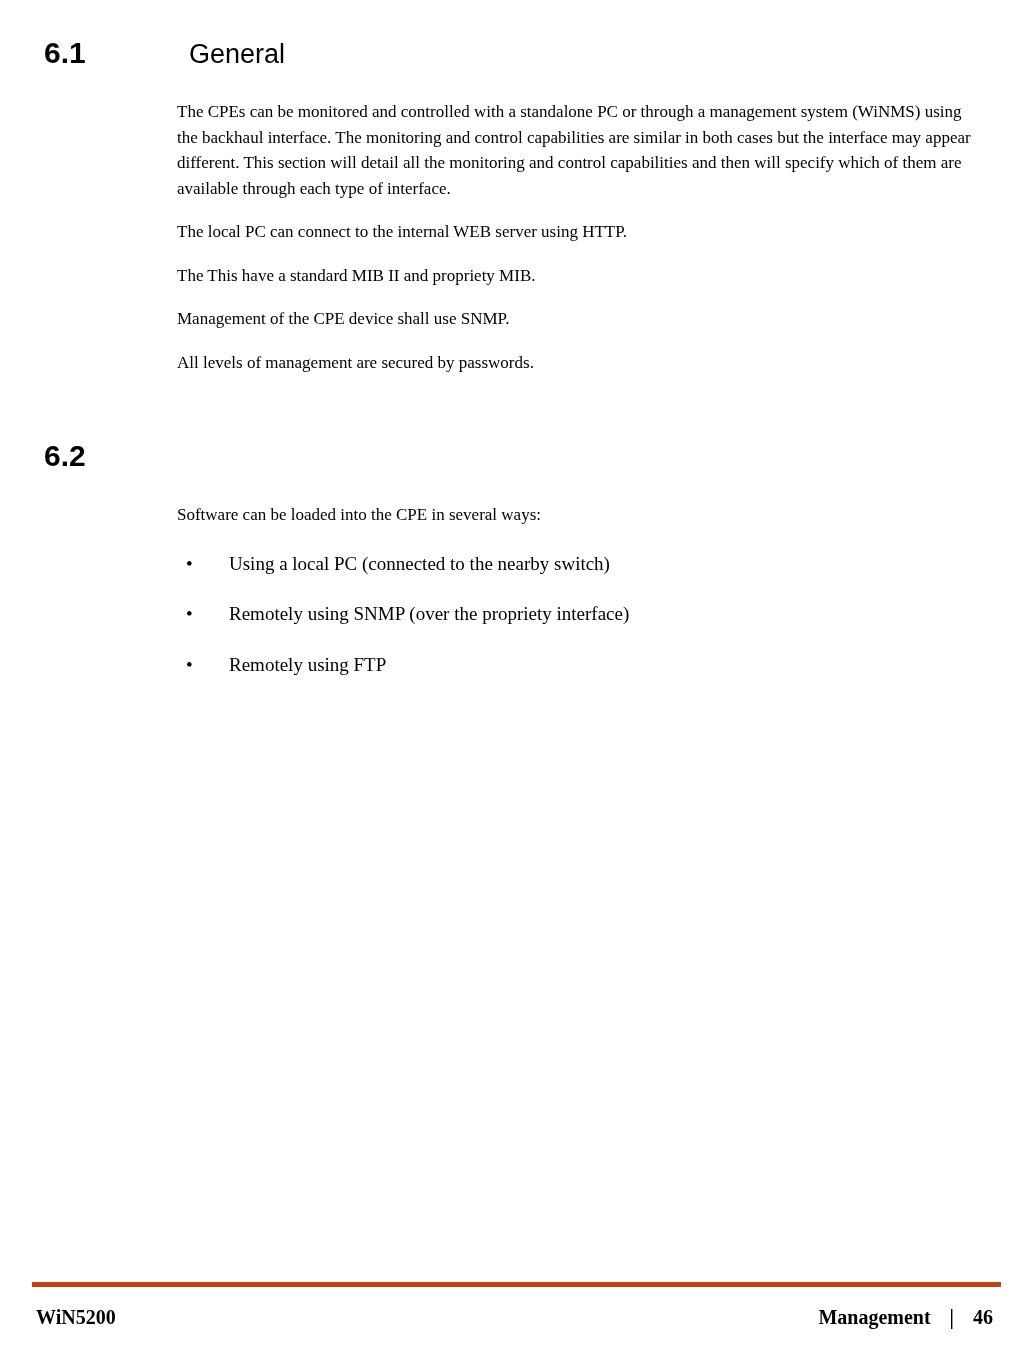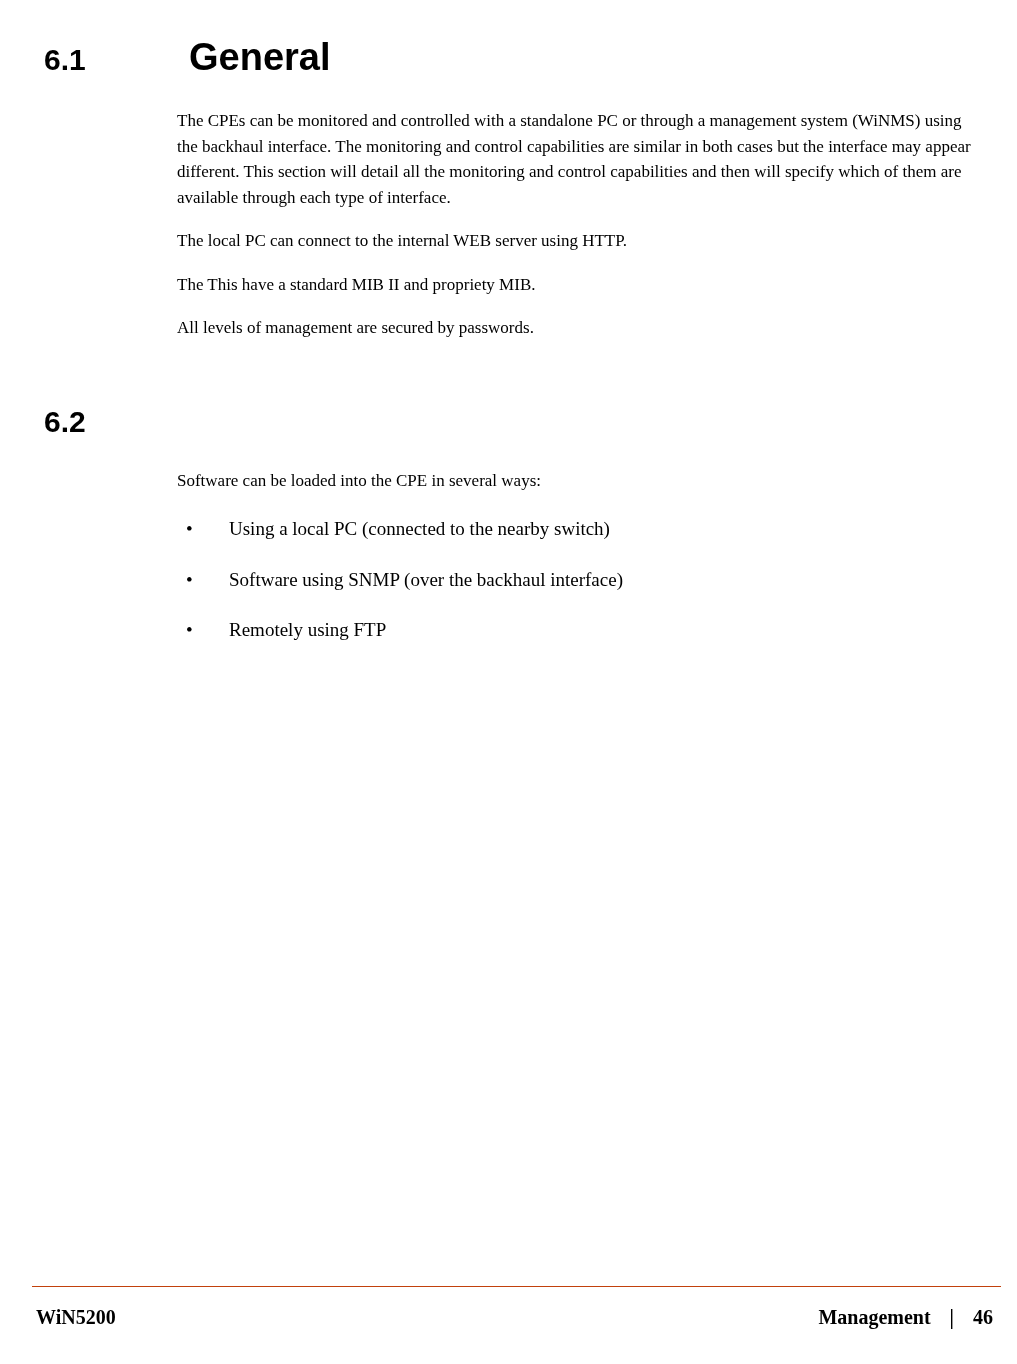--- a/index.html
+++ b/index.html
@@ -30,22 +30,22 @@
     }
     .section-number {
       font-family: Verdana, Geneva, sans-serif;
       font-weight: bold;
       font-size: 30px;
       width: 137px;
       flex-shrink: 0;
     }
     .section-title {
       font-family: Verdana, Geneva, sans-serif;
-      font-weight: bold;
-      font-size: 38px;
+      font-weight: normal;
+      font-size: 27px;
     }
     .body-text {
       margin-left: 137px;
       margin-right: 18px;
     }
     .paragraph {
       font-family: 'Book Antiqua', Palatino, Georgia, serif;
       font-size: 17px;
       line-height: 1.5;
       margin-bottom: 18px;
@@ -68,21 +68,21 @@
       padding-left: 5px;
     }
     .bullet-text {
       flex: 1;
     }
     .footer {
       position: absolute;
       bottom: 35px;
       left: 20px;
       right: 20px;
-      border-top: 1px solid #c2410c;
+      border-top: 5px solid #c2410c;
       padding-top: 15px;
       display: flex;
       justify-content: space-between;
       align-items: center;
       font-family: 'Book Antiqua', Palatino, Georgia, serif;
     }
     .footer-left {
       font-weight: bold;
       font-size: 20px;
     }
@@ -101,38 +101,39 @@
 
   <div class="section">
     <div class="section-heading">
       <span class="section-number">6.1</span>
       <span class="section-title">General</span>
     </div>
     <div class="body-text">
       <p class="paragraph">The CPEs can be monitored and controlled with a standalone PC or through a management system (WiNMS) using the backhaul interface. The monitoring and control capabilities are similar in both cases but the interface may appear different. This section will detail all the monitoring and control capabilities and then will specify which of them are available through each type of interface.</p>
       <p class="paragraph">The local PC can connect to the internal WEB server using HTTP.</p>
       <p class="paragraph">The This have a standard MIB II and propriety MIB.</p>
+      <p class="paragraph">Management of the CPE device shall use SNMP.</p>
       <p class="paragraph">All levels of management are secured by passwords.</p>
     </div>
   </div>
 
   <div class="section">
     <div class="section-heading">
       <span class="section-number">6.2</span>
     </div>
     <div class="body-text">
       <p class="paragraph">Software can be loaded into the CPE in several ways:</p>
       <ul class="bullet-list">
         <li class="bullet-item">
           <span class="bullet-marker">•</span>
           <span class="bullet-text">Using a local PC (connected to the nearby switch)</span>
         </li>
         <li class="bullet-item">
           <span class="bullet-marker">•</span>
-          <span class="bullet-text">Software using SNMP (over the backhaul interface)</span>
+          <span class="bullet-text">Remotely using SNMP (over the propriety interface)</span>
         </li>
         <li class="bullet-item">
           <span class="bullet-marker">•</span>
           <span class="bullet-text">Remotely using FTP</span>
         </li>
       </ul>
     </div>
   </div>
 
 </div>

